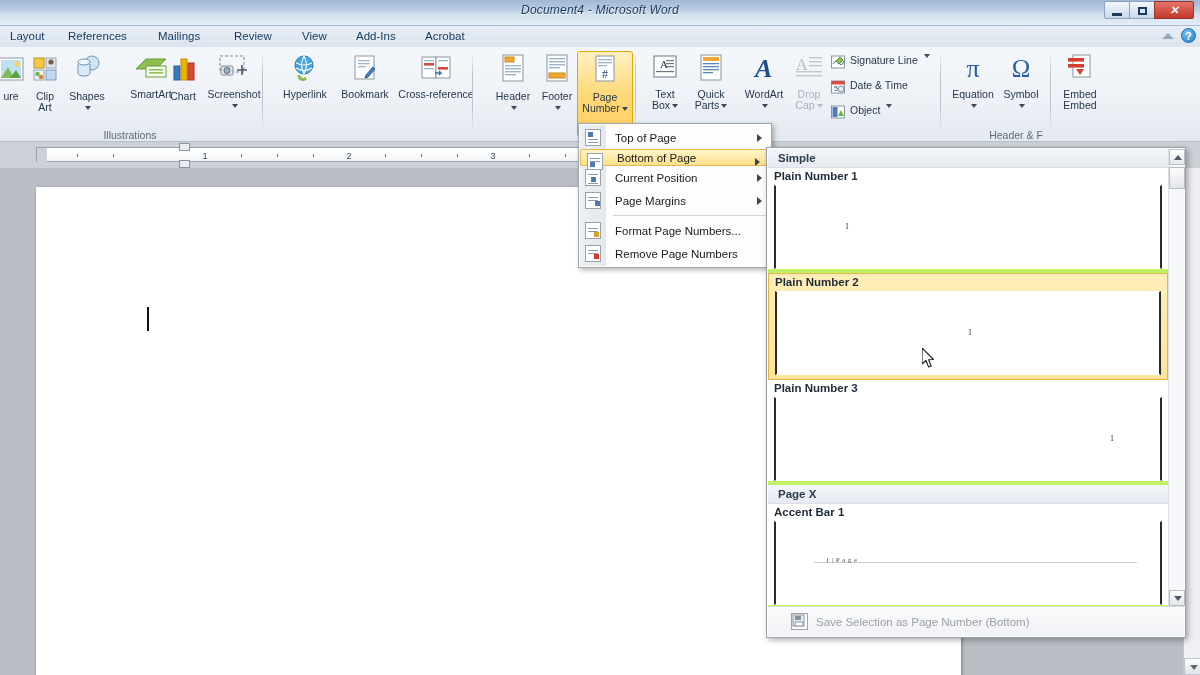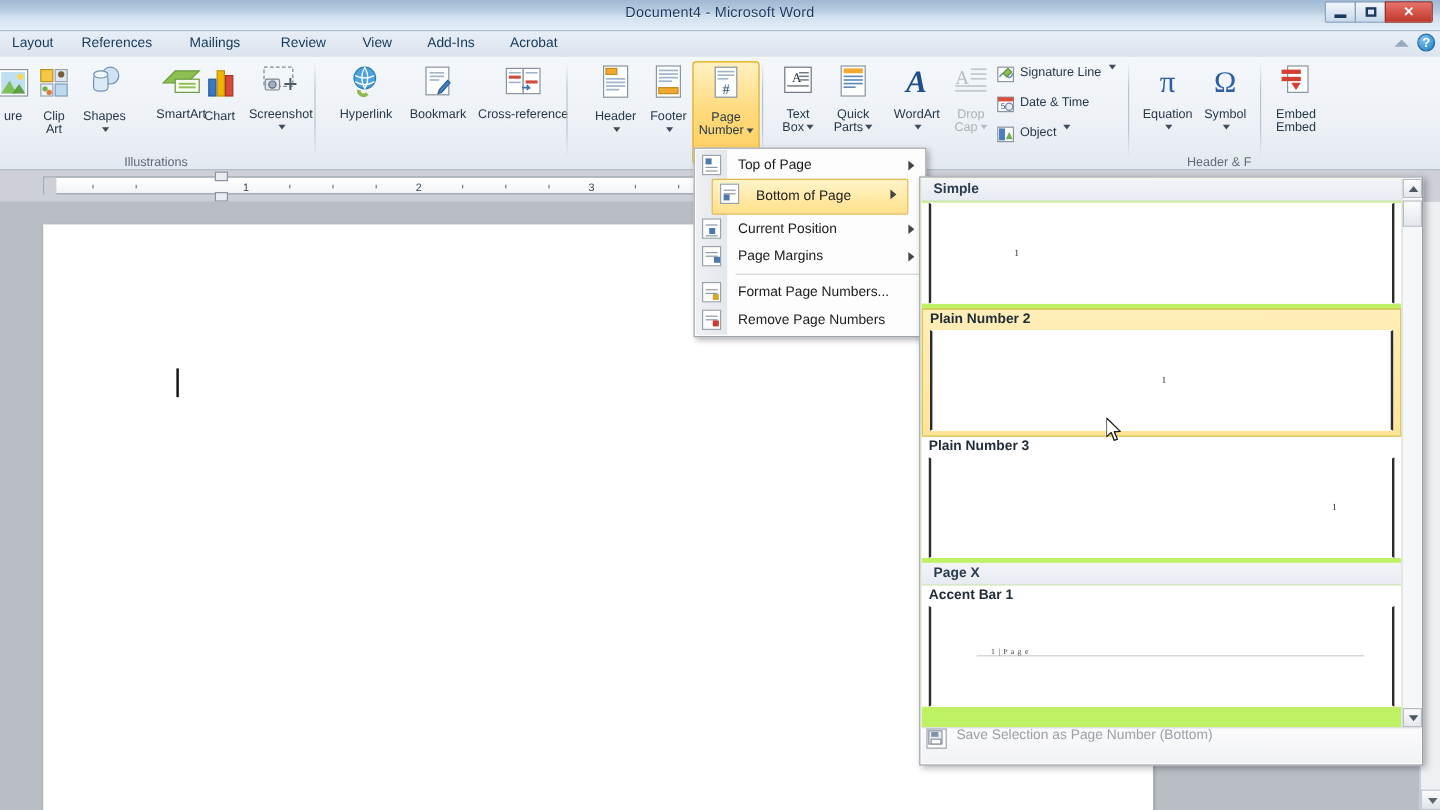--- a/index.html
+++ b/index.html
@@ -13,20 +13,21 @@
     position: relative;
     width: 1200px; height: 675px;
     overflow: hidden;
   }
 
   
   .titlebar {
     position: absolute; left: 0; top: 0; width: 1200px; height: 26px;
     background: linear-gradient(to bottom, #9fb8d4 0%, #b9cde2 38%, #cfe0ef 55%, #e6eef7 100%);
     border-bottom: 1px solid #a8bdd2;
+    font-style: italic;
   }
   .title-text {
     position: absolute; left: 0; top: 3px; width: 1200px;
     text-align: center;
     font-size: 12px; color: #17365d;
     letter-spacing: .2px;
     text-shadow: 0 1px 0 rgba(255,255,255,.85);
   }
   .win-controls {
     position: absolute; right: 6px; top: 1px;
@@ -189,22 +190,22 @@
     height: 23px;
     display:flex; align-items:center;
     font-size: 11.5px; color: #1b1b1b;
     padding-left: 36px;
     z-index: 2;
   }
   .menu-item.hl {
     background: linear-gradient(to bottom,#fff4c9,#ffe08a);
     border: 1px solid #e3b84f;
     border-radius: 2px;
-    margin: 0 14px;
-    height: 30px;
+    margin: 0 1px;
+    height: 17px;
   }
   .menu-item .mi-icon {
     position:absolute; left:6px; top:3px; width:16px; height:17px;
     background:#fff; border:1px solid #9aa3ad;
   }
   .menu-item .mi-icon .ln { position:absolute; left:2px; width:10px; height:1px; background:#8a99ab; }
   .menu-item .mi-icon .hashdot { position:absolute; width:5px; height:5px; background:#4f78b0; }
   .submenu-arrow {
     position:absolute; right: 9px; top: 8px; width:0;height:0;
     border-top:4px solid transparent; border-bottom:4px solid transparent;
@@ -282,21 +283,21 @@
     background: linear-gradient(to bottom,#fcfcfd,#e3e6eb);
     border:1px solid #b9bec6;
   }
   .tri { width:0;height:0; position:absolute; left:4px; }
   .tri.up { top:5px; border-left:4px solid transparent;border-right:4px solid transparent;border-bottom:5px solid #4d5866; }
   .tri.dn { top:5px; border-left:4px solid transparent;border-right:4px solid transparent;border-top:5px solid #4d5866; }
   .gal-footer {
     position:absolute; left:1px; right:1px; bottom:1px; height:30px;
     background: linear-gradient(to bottom,#fbfbfc,#f1f2f5);
     border-top:1px solid #dadde2;
-    display:flex; gap:8px; padding-left:4px;
+    display:flex; align-items:center; gap:8px; padding-left:23px;
   }
   .gal-footer-icon {
     width:17px;height:17px;background:#fff;border:1px solid #9aa3ad; position:relative;
   }
   .gal-footer-label { font-size:11.5px; color:#9aa0a8; }
 
   
   .cursor {
     position:absolute; left: 922px; top: 348px; z-index: 90;
     width: 14px; height: 20px;
@@ -735,20 +736,21 @@
       <span>Remove Page Numbers</span>
     </div>
   </div>
 
   <div class="gallery">
     <div class="gal-inner">
 
       <div class="gal-cat">Simple</div>
 
       <div class="gal-item">
+        <div class="gal-item-name">Plain Number 1</div>
         <div class="preview">
           <span class="pv-num" style="left:18%;top:36px">1</span>
         </div>
       </div>
 
       <div class="gal-item sel">
         <div class="gal-item-name">Plain Number 2</div>
         <div class="preview">
           <span class="pv-num" style="left:50%;top:36px">1</span>
         </div>

